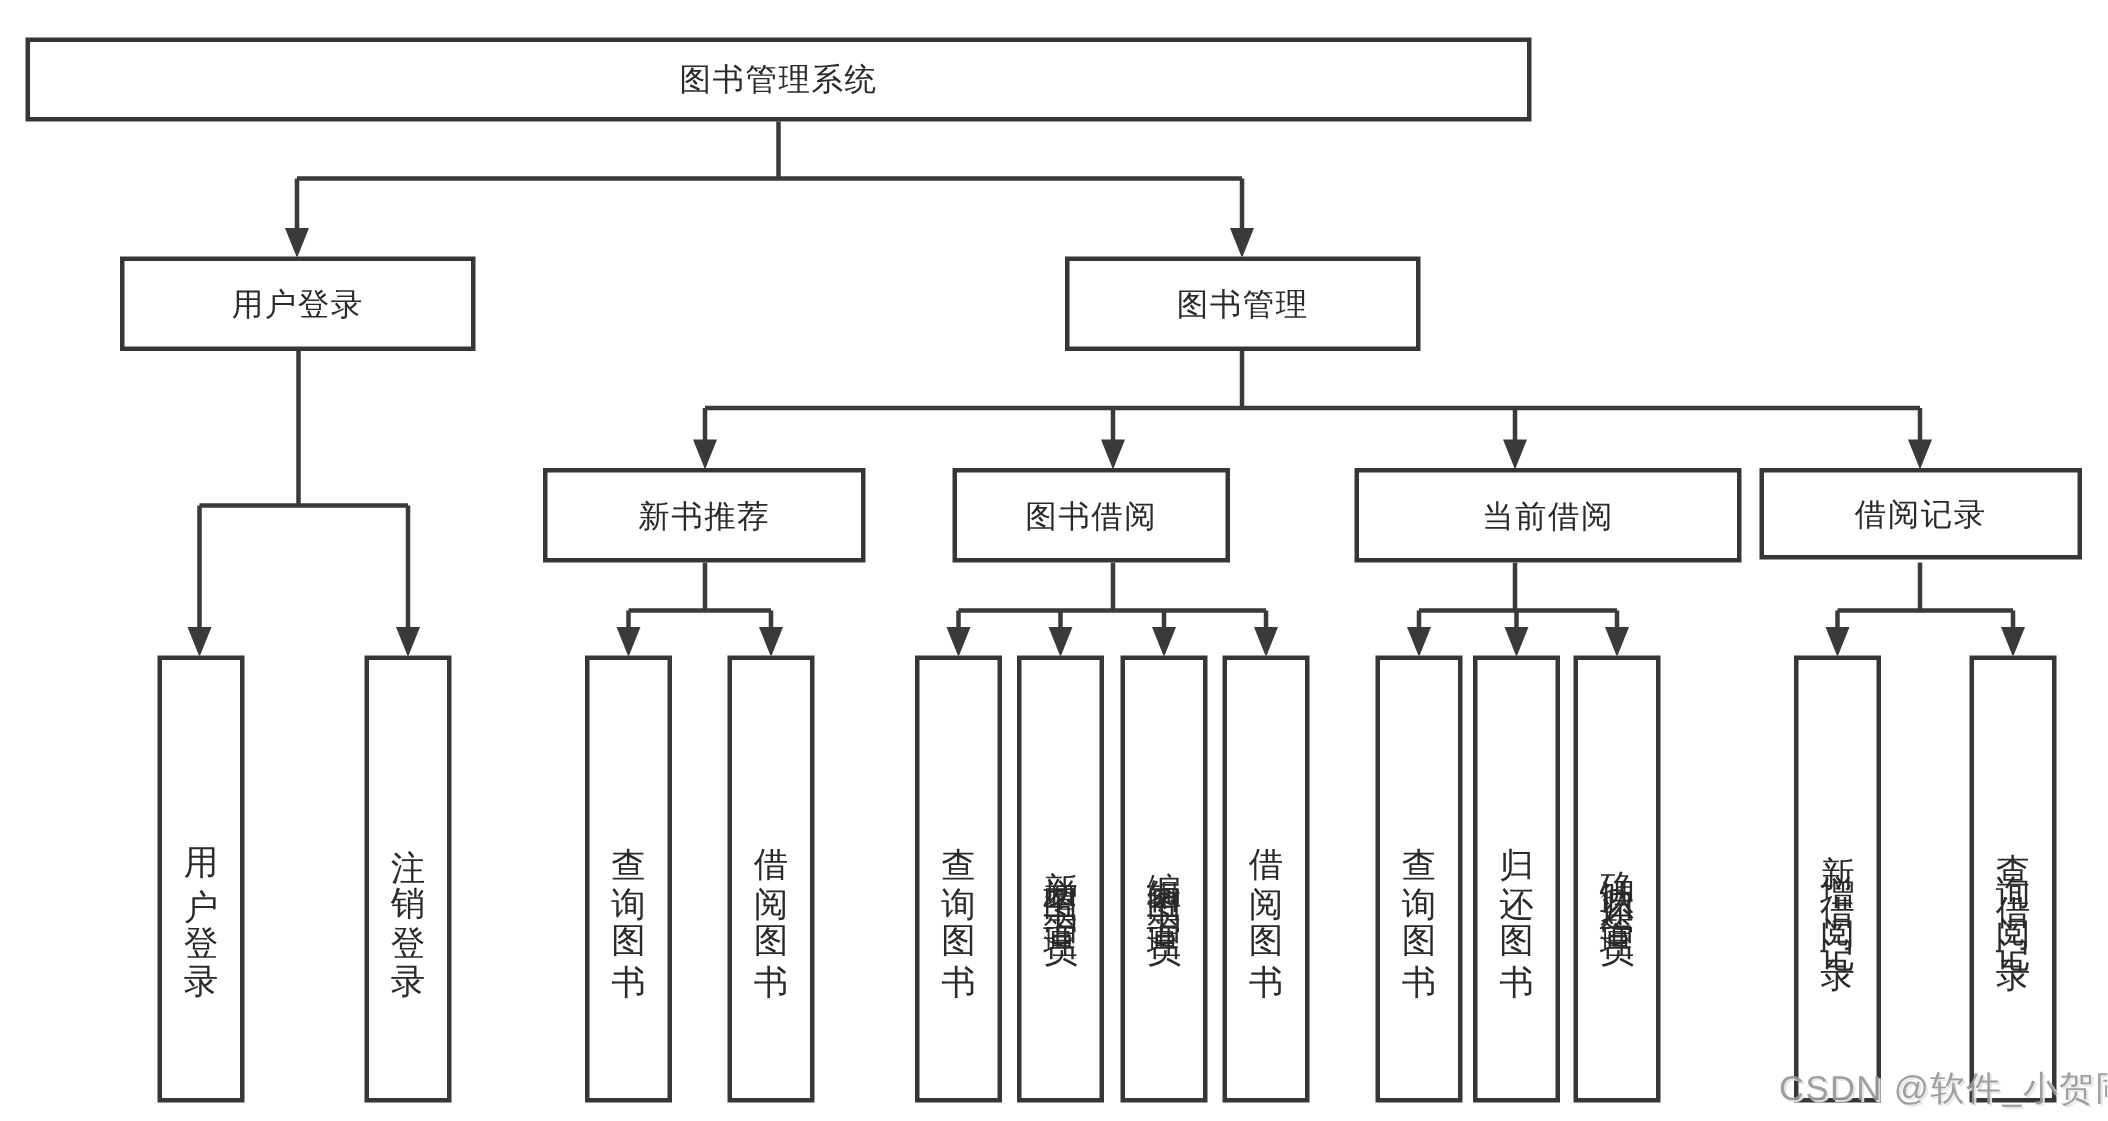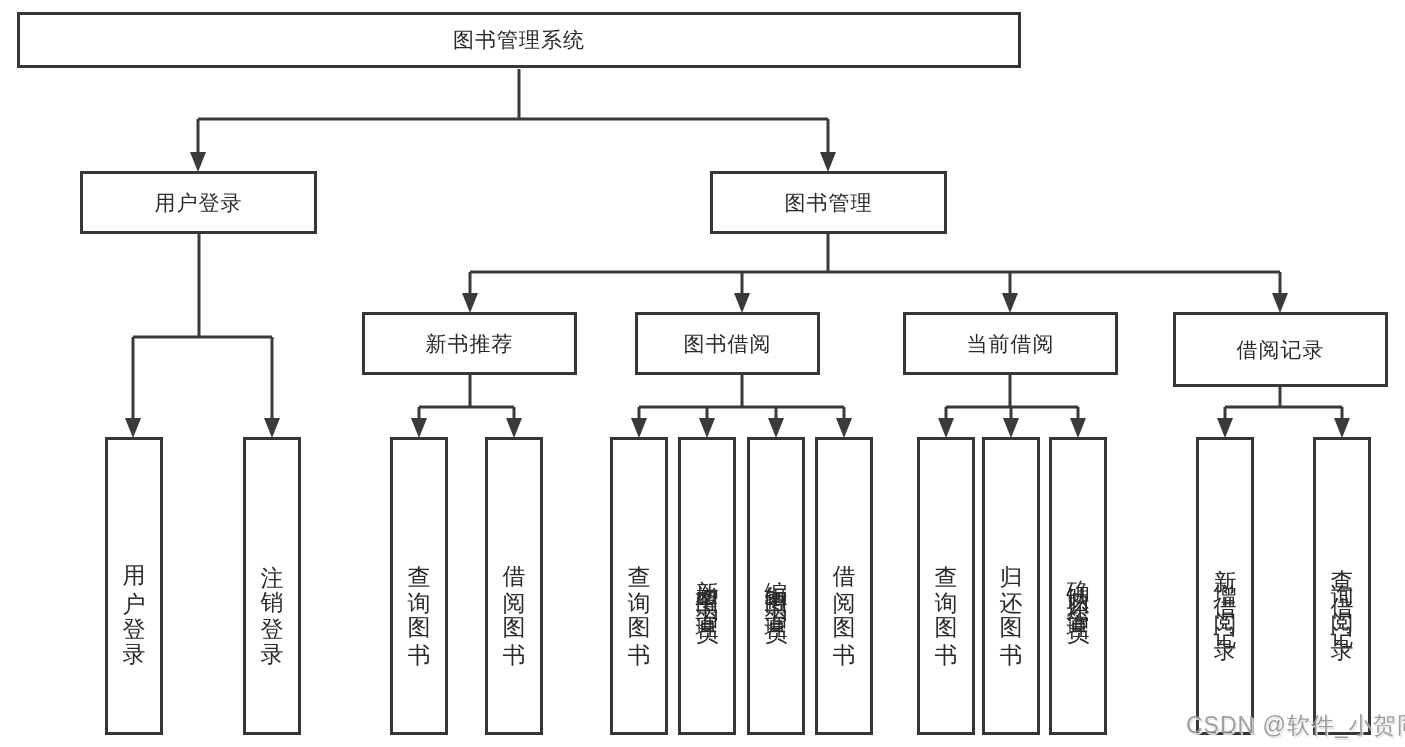--- a/index.html
+++ b/index.html
@@ -104,29 +104,29 @@
       <polygon points="768,418 784,418 776,438"></polygon>
       <polygon points="836,418 852,418 844,438"></polygon>
       <polygon points="938,418 954,418 946,438"></polygon>
       <polygon points="1003,418 1019,418 1011,438"></polygon>
       <polygon points="1070,418 1086,418 1078,438"></polygon>
       <polygon points="1217,418 1233,418 1225,438"></polygon>
       <polygon points="1334,418 1350,418 1342,438"></polygon>
     </g>
   </svg>
 
-  <div class="node h" style="left:17px; top:12px; width:1004px; height:56px;">图书管理系统</div>
+  <div class="node h" style="left:17px; top:25px; width:1004px; height:56px;">图书管理系统</div>
 
   <div class="node h" style="left:80px; top:171px; width:237px; height:63px;">用户登录</div>
   <div class="node h" style="left:362px; top:312px; width:215px; height:63px;">新书推荐</div>
 
   <div class="node h" style="left:710px; top:171px; width:237px; height:63px;">图书管理</div>
   <div class="node h" style="left:635px; top:312px; width:185px; height:63px;">图书借阅</div>
-  <div class="node h" style="left:903px; top:312px; width:215px; height:63px;">当前借阅</div>
-  <div class="node h" style="left:1173px; top:312px; width:215px; height:75px;">借阅记录</div>
+  <div class="node h" style="left:903px; top:312px; width:258px; height:63px;">当前借阅</div>
+  <div class="node h" style="left:1173px; top:312px; width:215px; height:61px;">借阅记录</div>
 
   <div class="node v" style="left:105px;">
     <span class="s4">用户登录</span>
   </div>
   <div class="node v" style="left:243px;">
     <span class="s4">注销登录</span>
   </div>
 
   <div class="node v" style="left:390px;">
     <span class="s4">查询图书</span>

